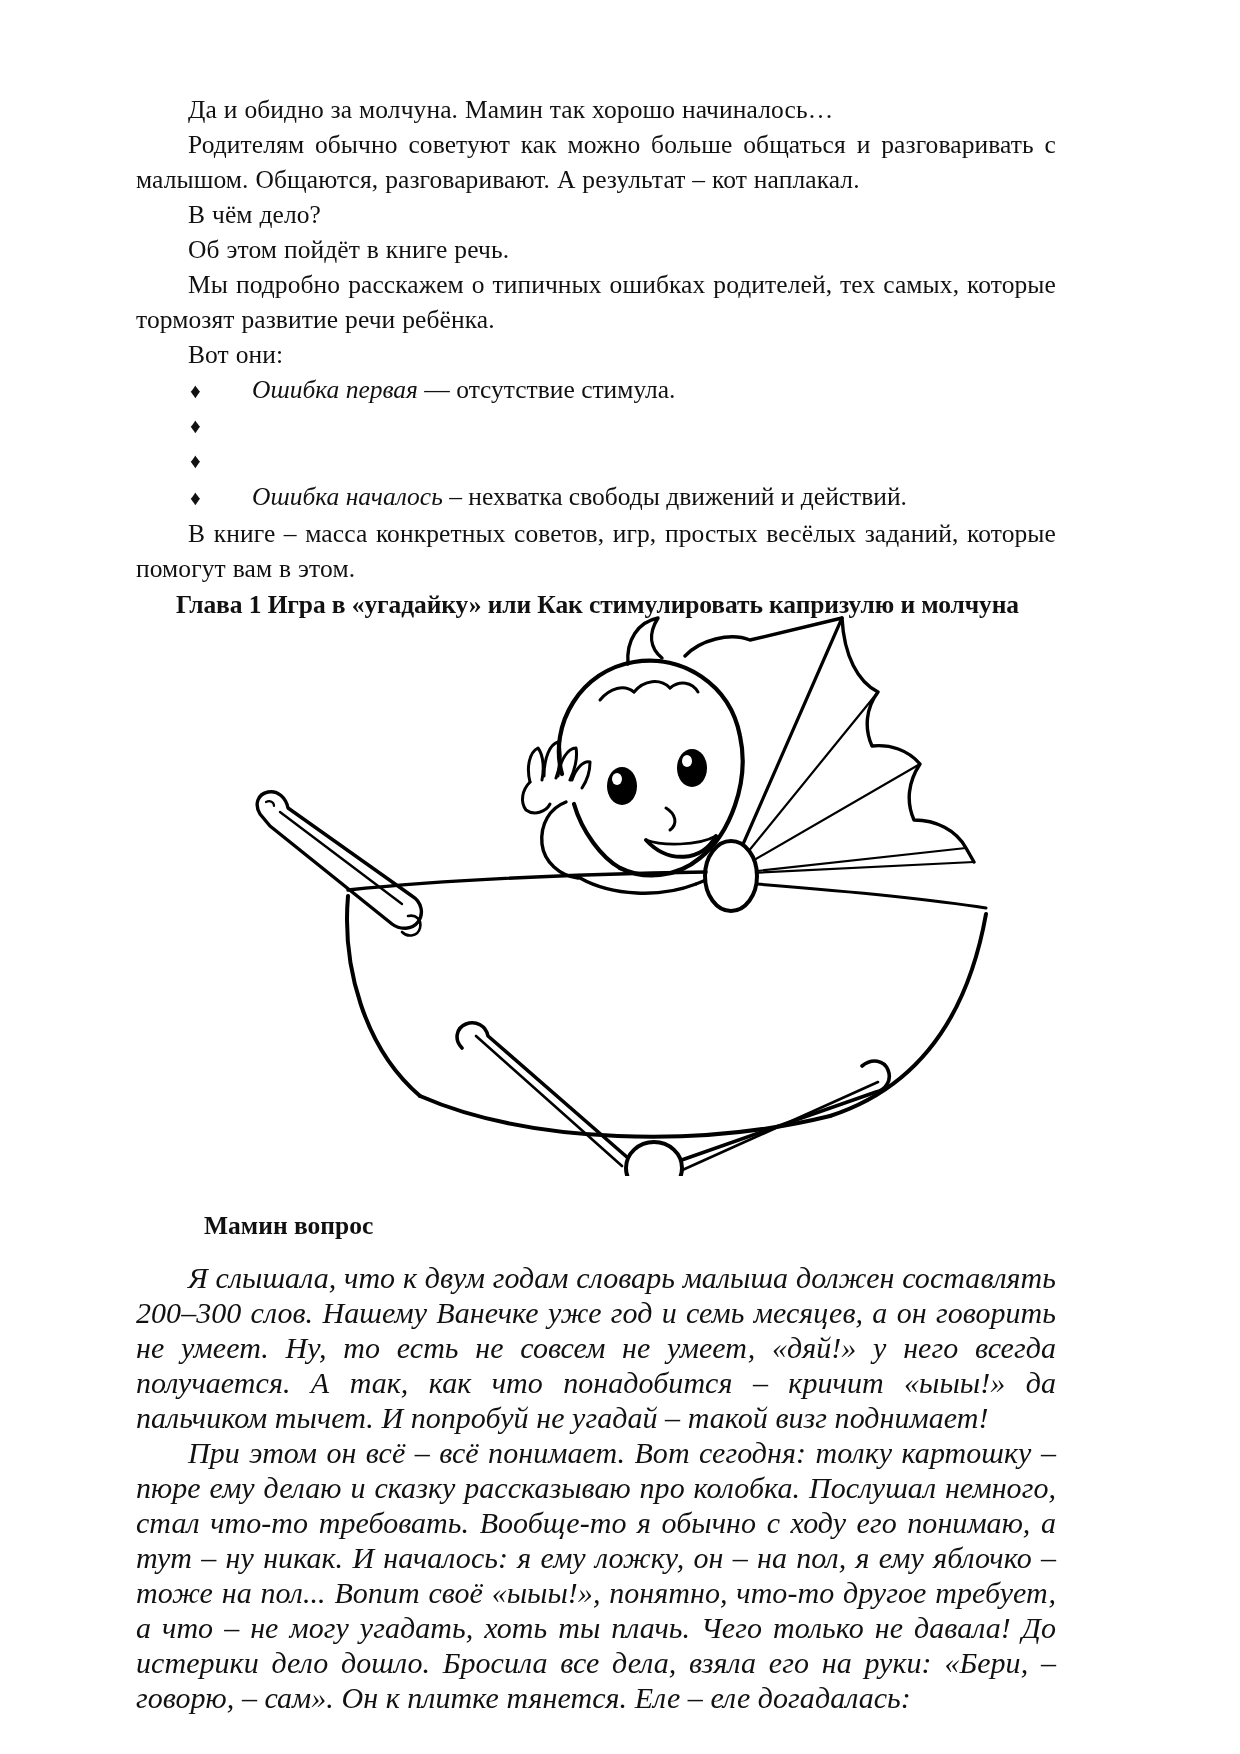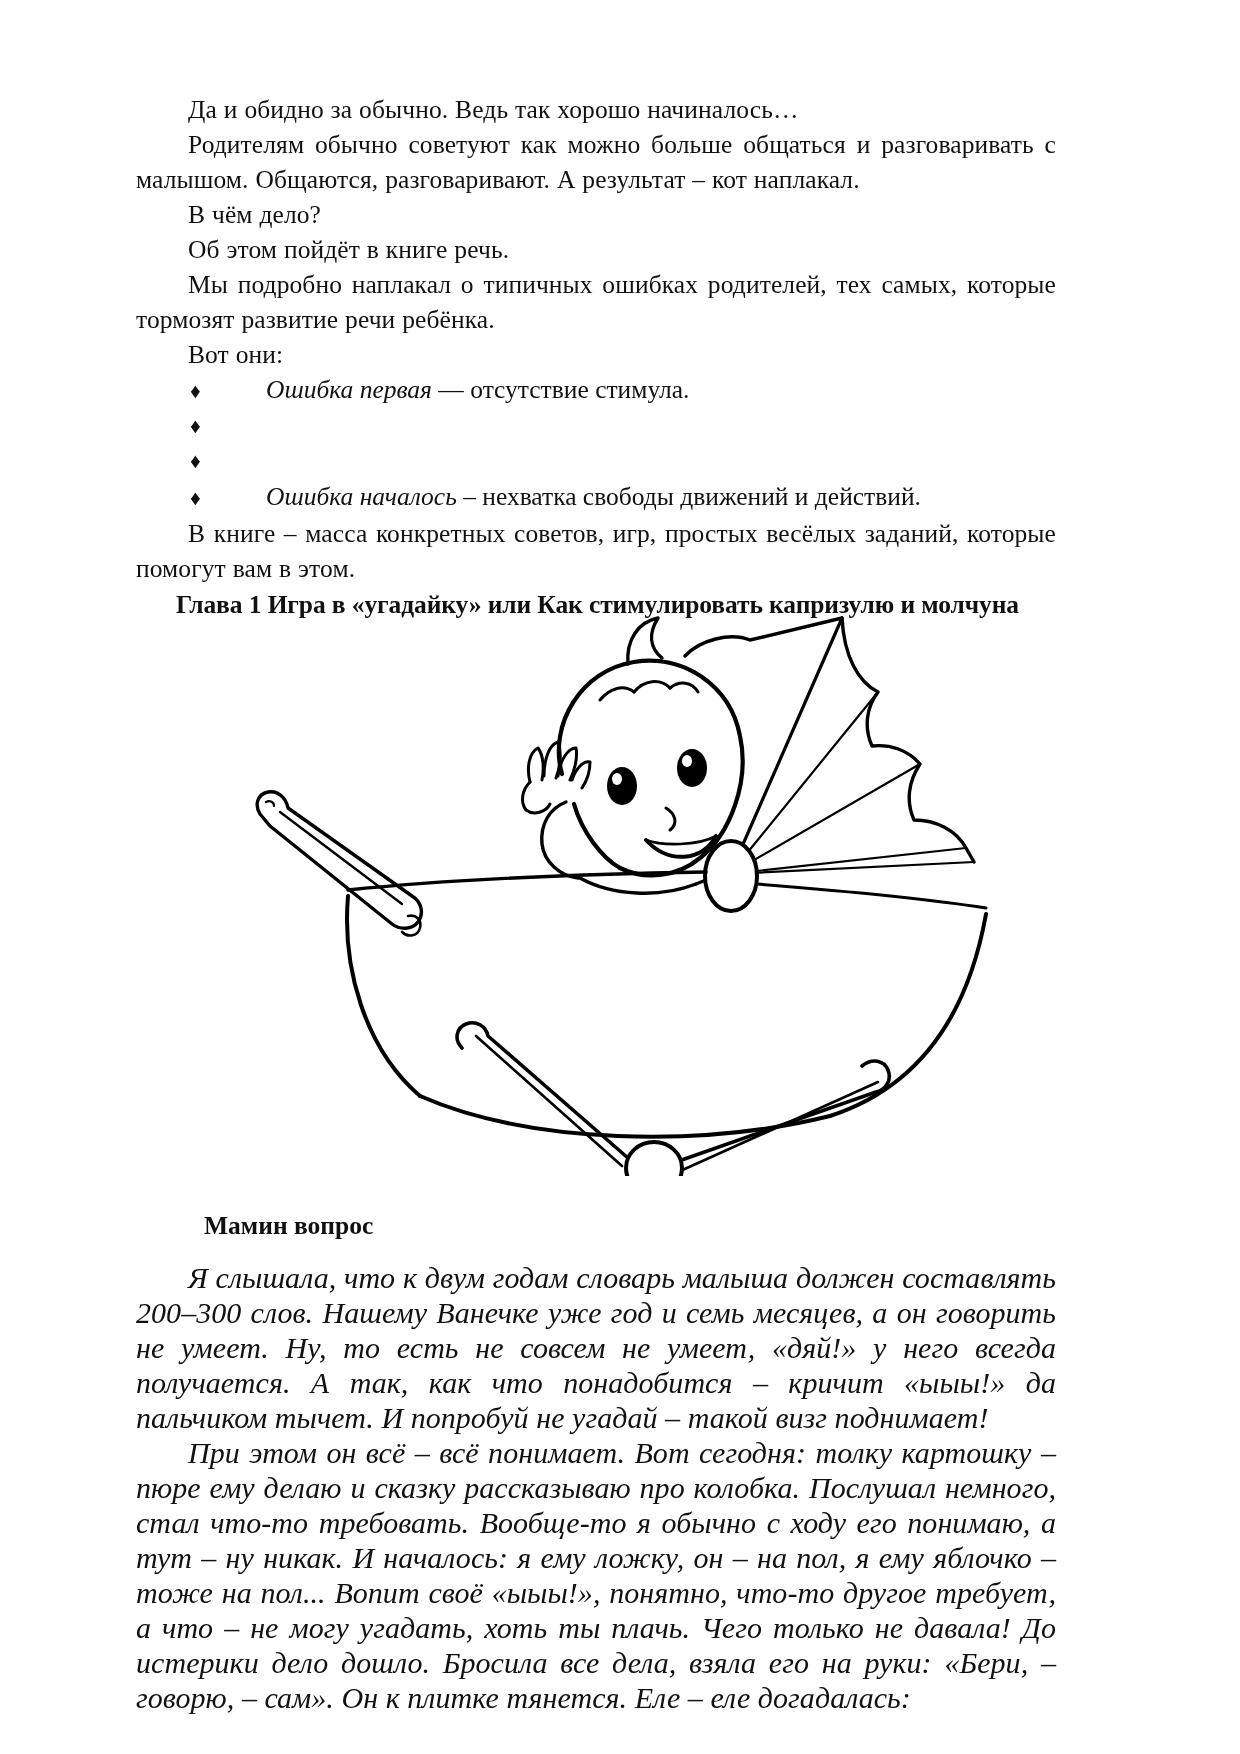--- a/index.html
+++ b/index.html
@@ -58,21 +58,21 @@
   .bullet-marker {
     display: inline-block;
     width: 18px;
     margin-left: 54px;
     font-size: 21px;
     line-height: 35px;
     flex: 0 0 auto;
   }
   .bullet-text {
     display: inline-block;
-    margin-left: 58px;
+    margin-left: 44px;
     white-space: nowrap;
     text-align: center;
   }
   .bullet-text .em {
     font-style: italic;
   }
 
   h1.chapter-title {
     margin: 0;
     padding: 0;
@@ -123,25 +123,25 @@
     letter-spacing: 0.05px;
   }
 </style>
 </head>
 <body>
 
 <div class="page">
 
   <div class="content">
 
-    <p class="body-par">Да и обидно за обычно. Ведь так хорошо начиналось…</p>
+    <p class="body-par">Да и обидно за молчуна. Мамин так хорошо начиналось…</p>
     <p class="body-par">Родителям обычно советуют как можно больше общаться и разговаривать с малышом. Общаются, разговаривают. А результат – кот наплакал.</p>
     <p class="body-par">В чём дело?</p>
     <p class="body-par">Об этом пойдёт в книге речь.</p>
-    <p class="body-par">Мы подробно наплакал о типичных ошибках родителей, тех самых, которые тормозят развитие речи ребёнка.</p>
+    <p class="body-par">Мы подробно расскажем о типичных ошибках родителей, тех самых, которые тормозят развитие речи ребёнка.</p>
     <p class="body-par">Вот они:</p>
 
     <ul class="bullet-list">
       <li>
         <span class="bullet-marker">♦</span>
         <span class="bullet-text"><span class="em">Ошибка первая</span><span> — отсутствие стимула.</span></span>
       </li>
       <li>
         <span class="bullet-marker">♦</span>
       </li>

